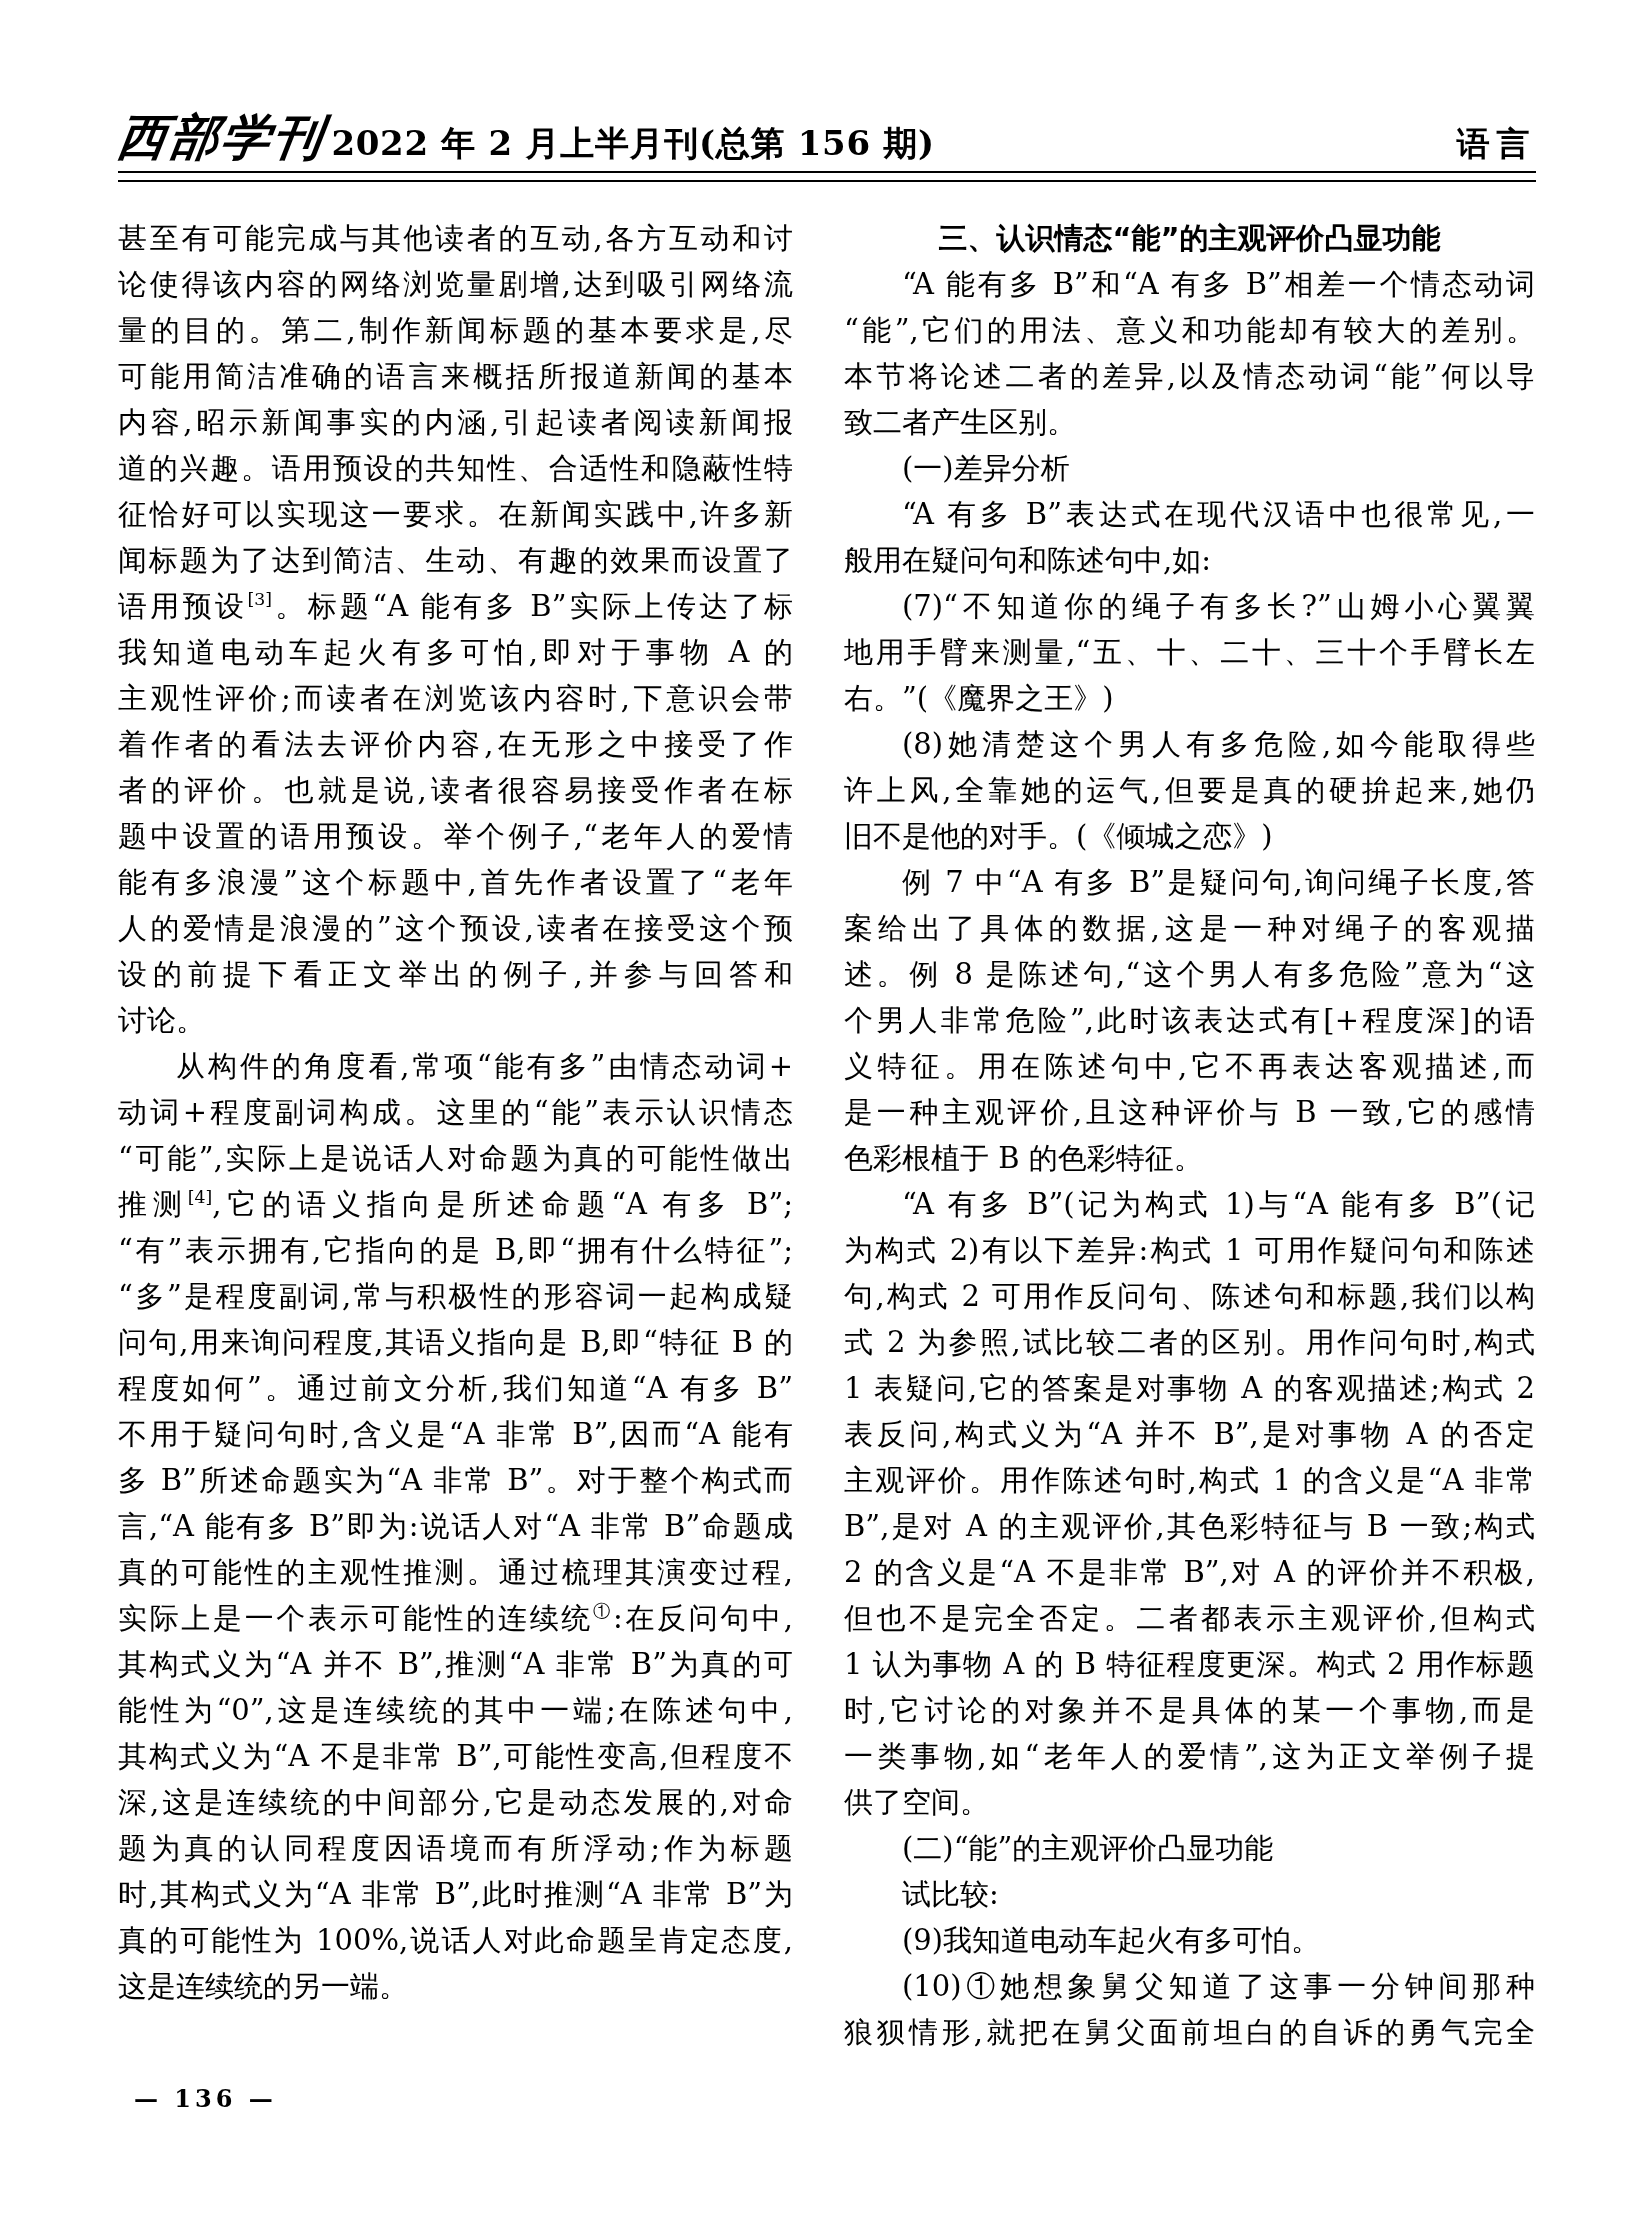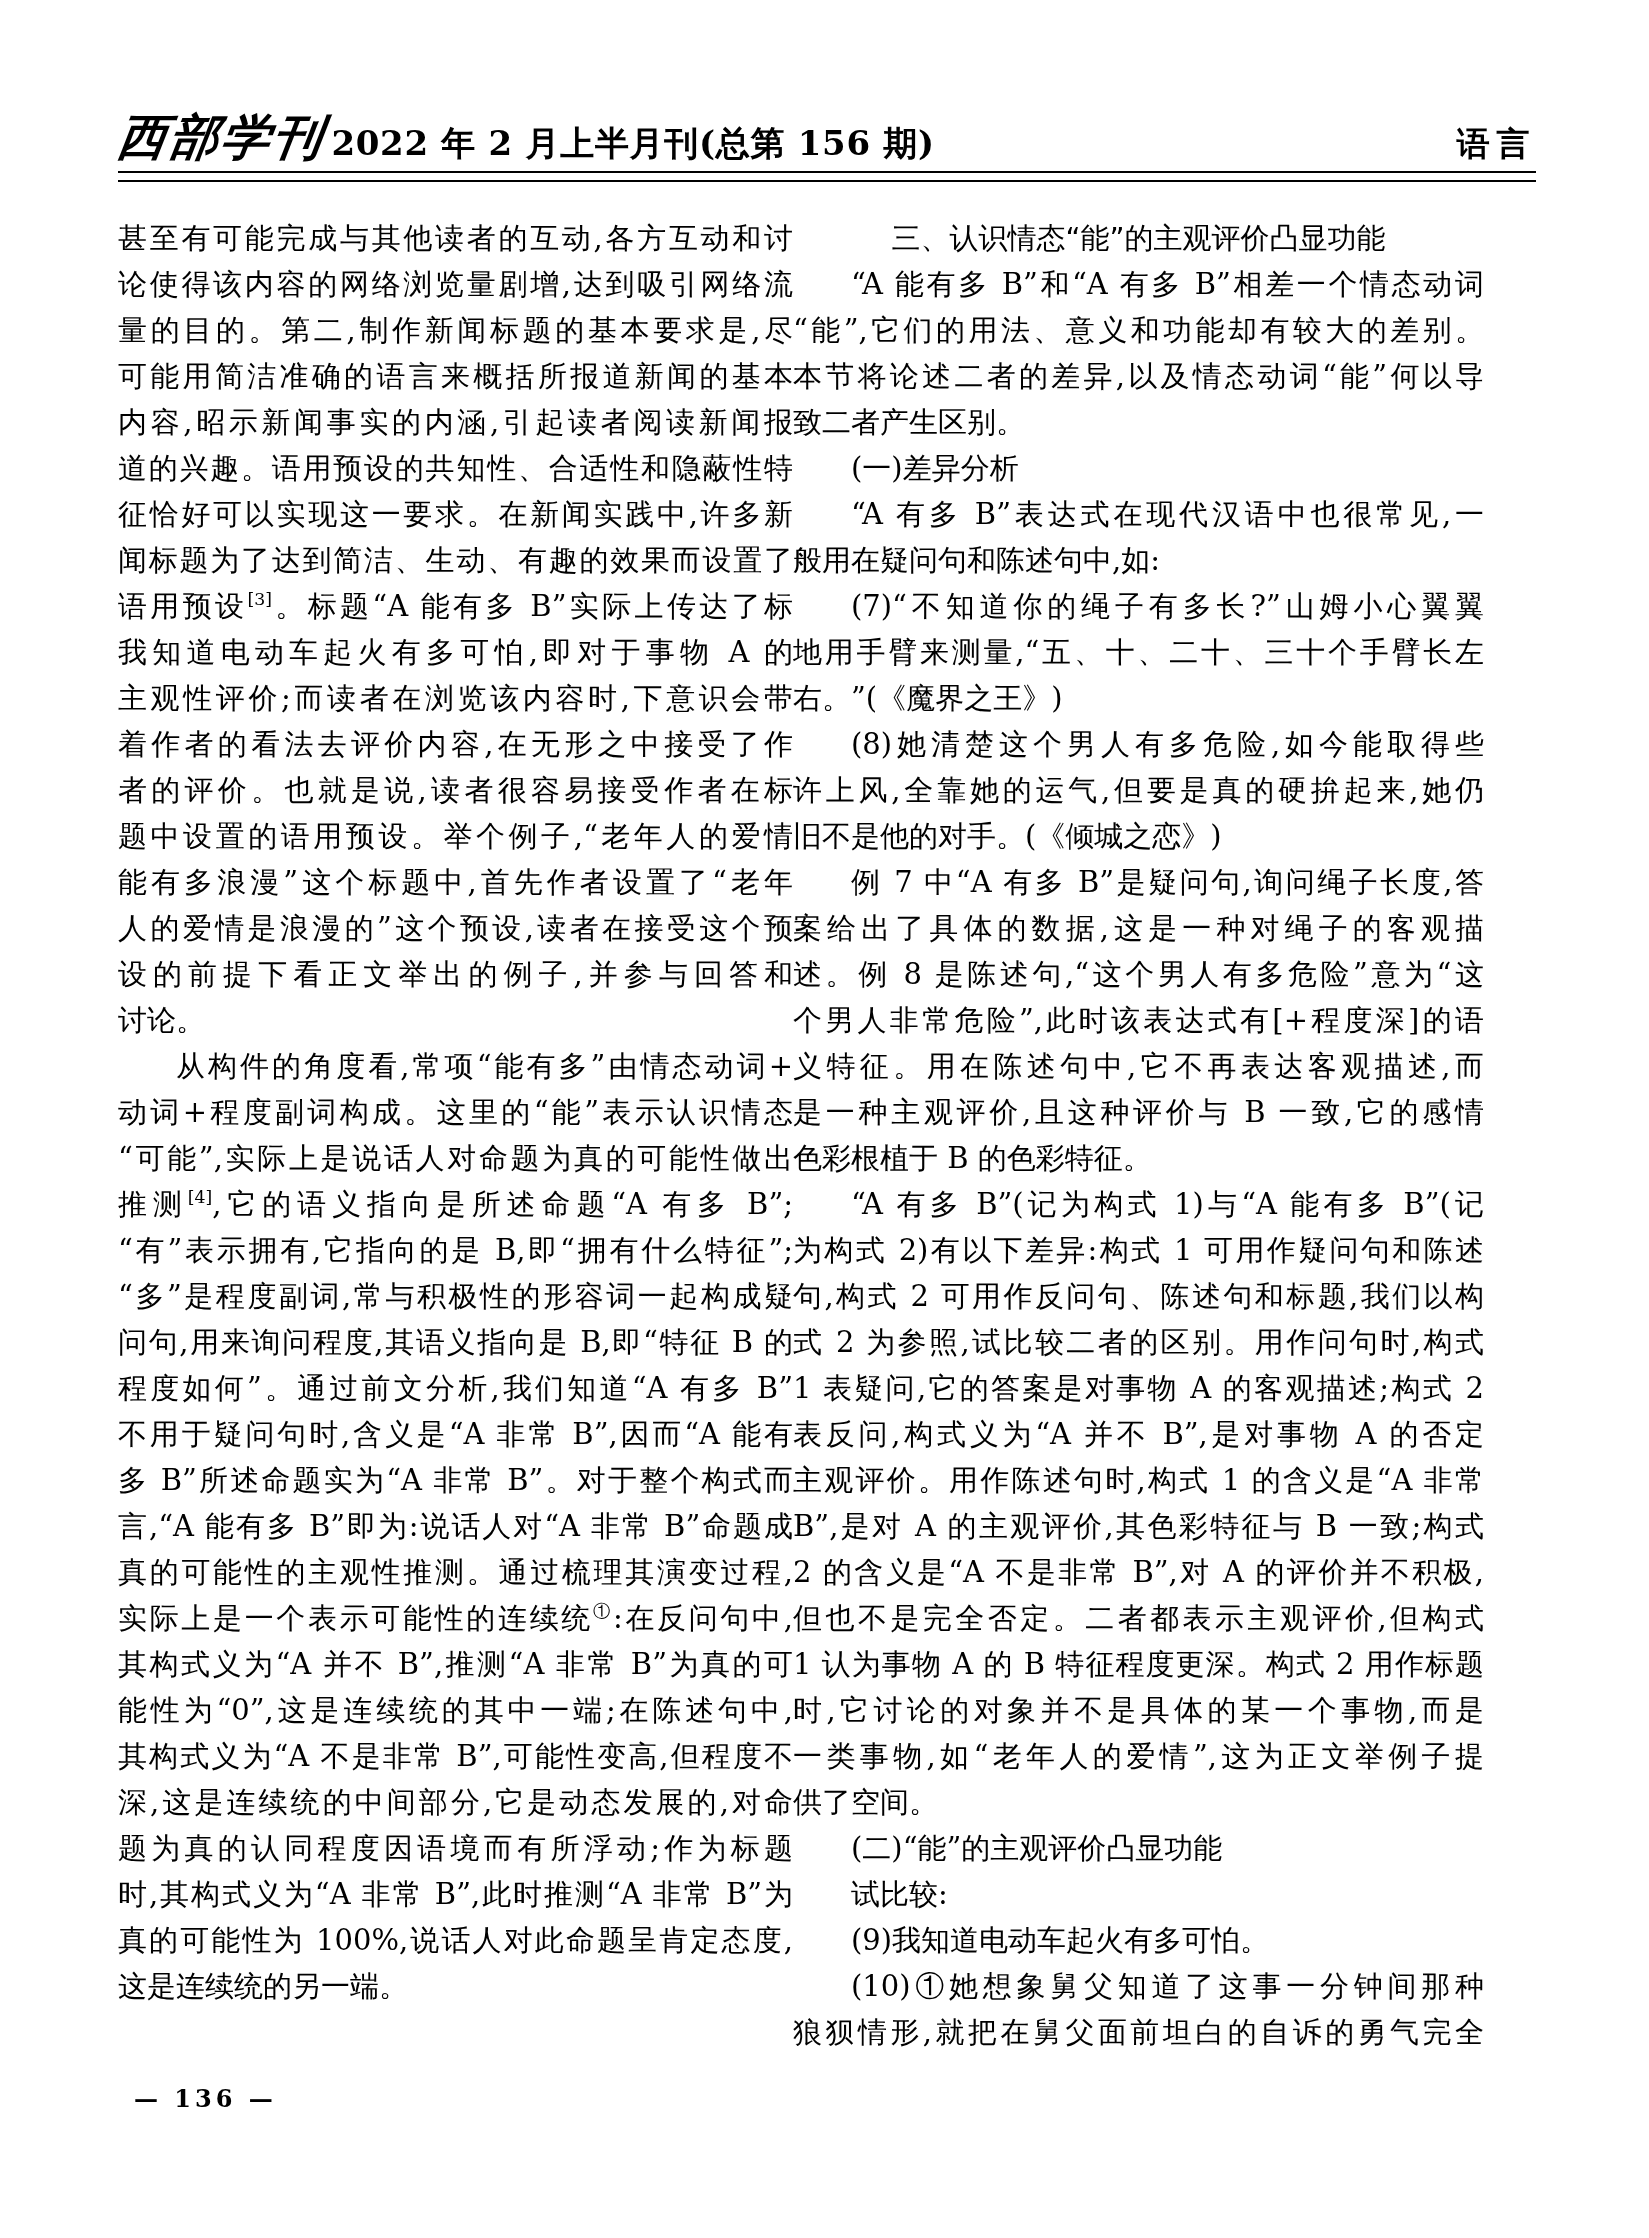--- a/index.html
+++ b/index.html
@@ -33,38 +33,38 @@
     font-size:33px; font-weight:bold; letter-spacing:6.6px; line-height:1.1;text-align:right;
   }
   .rule {
     margin-top:8.6px;
     height:7.3px;
     border-top:2.7px solid #000;
     border-bottom:2.7px solid #000;
   }
   
   .columns {
-    display:flex; 
+    display:flex; gap:51px;
     margin-top:33px;
   }
   .col { font-size:29px; line-height:46px; }
   .col.left  { width:675px; }
   .col.right { width:691px; }
   .line {
     text-align:justify;
     text-align-last:justify;
     white-space:normal;
   }
   .line.end   { text-align-last:left; }
   .line.indent{ text-indent:2em; }
   .line.kaiti { }
   .line.subheading { }
   .line.heading {
     font-family:"DejaVu Sans","Liberation Sans",sans-serif;
-    font-weight:normal;
+    font-weight:bold;
     text-align:right; text-align-last:center; text-indent:0;
   }
   sup { font-size:17.3px; line-height:0; vertical-align:super; }
   
   .ftr { margin-top:29px; }
   .pageno {
     font-size:24px; font-weight:bold; letter-spacing:4px;
     margin-left:16px;
     margin-top:15px;
   }

